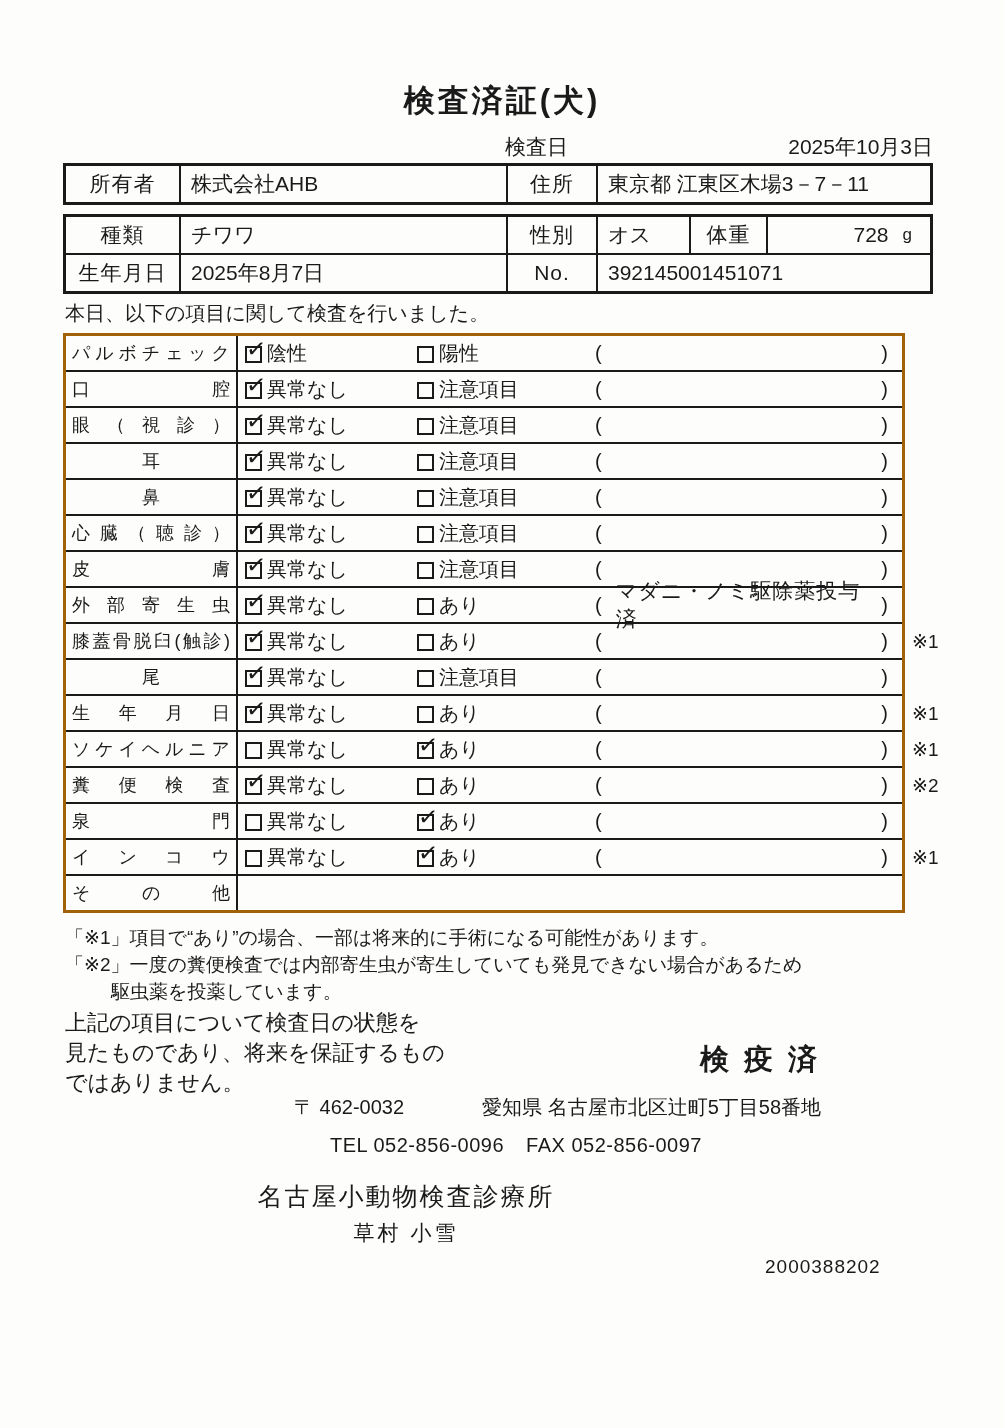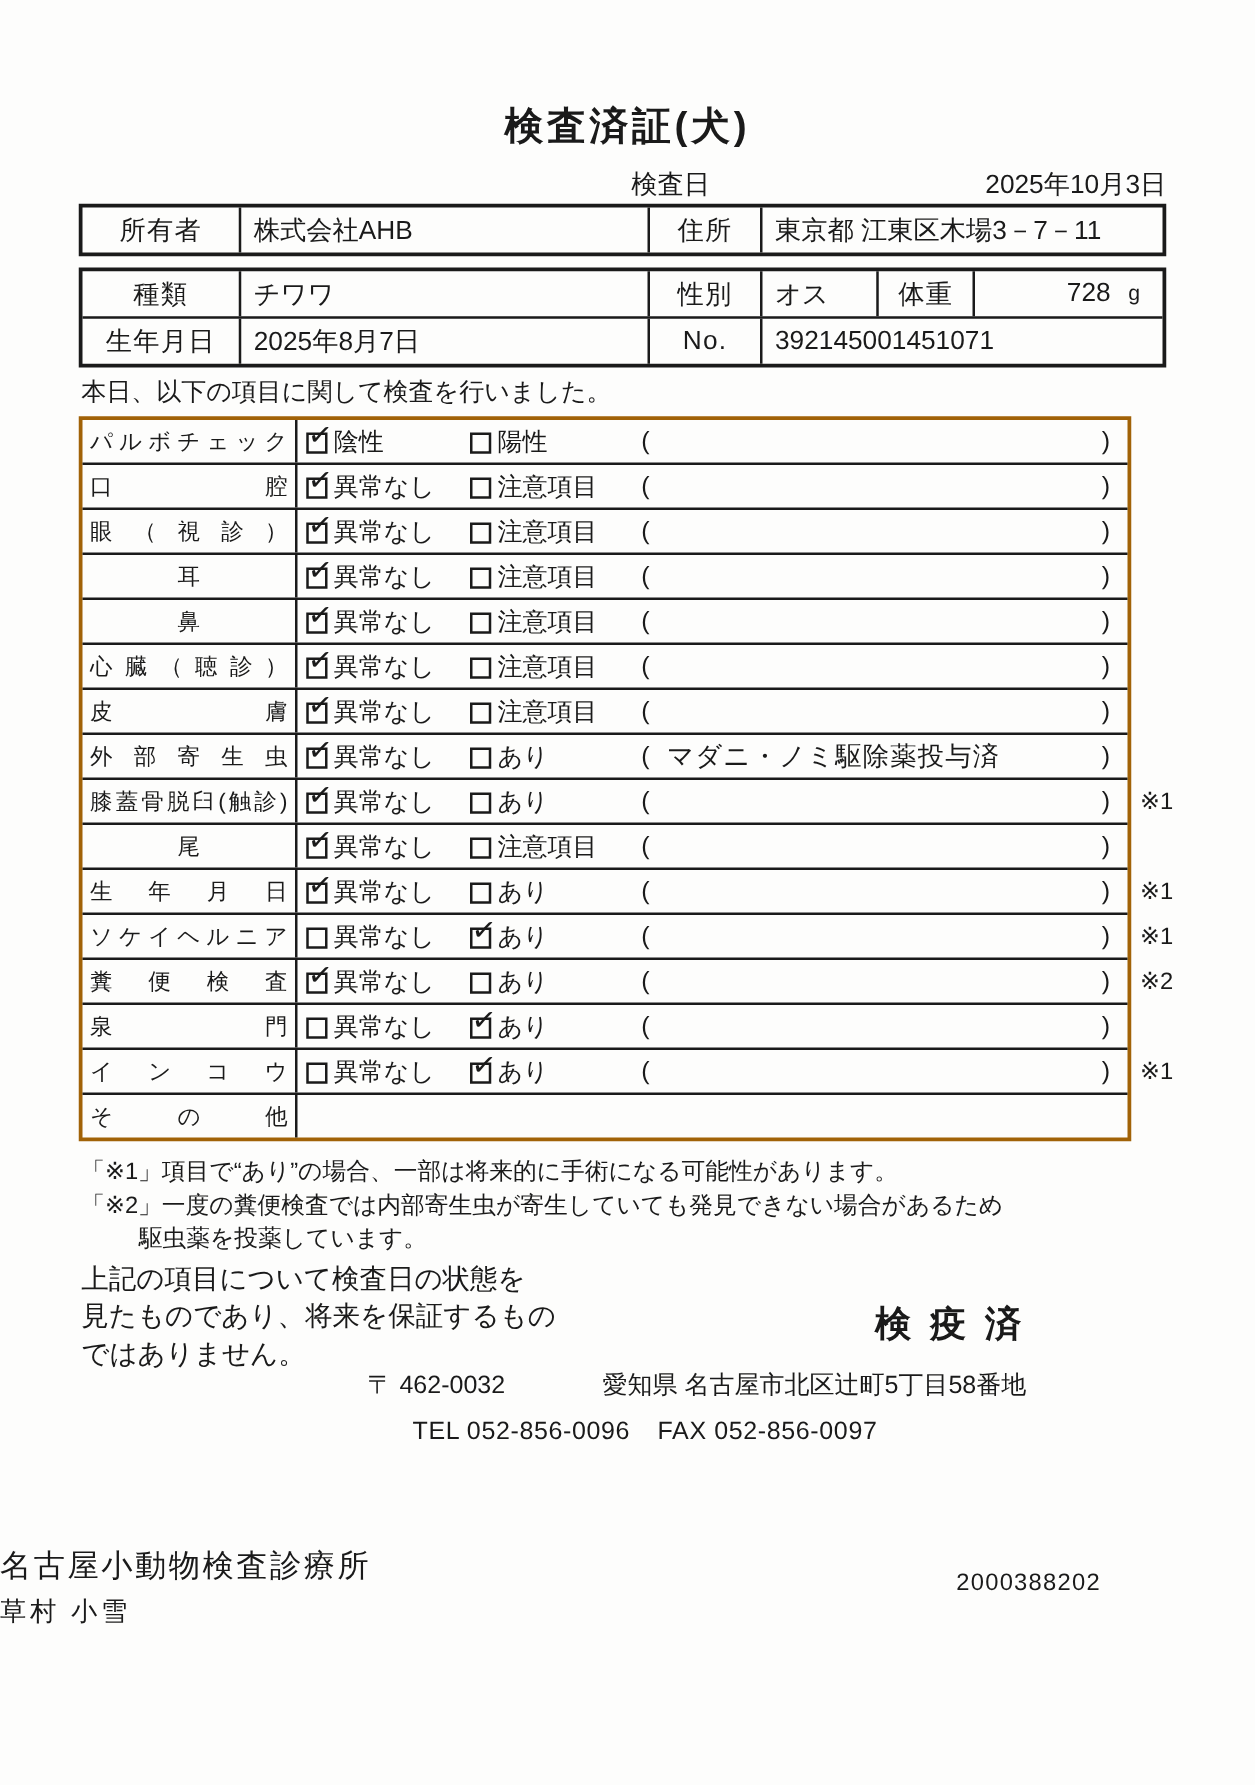--- a/index.html
+++ b/index.html
@@ -25,21 +25,21 @@
   
   .hdr-table{position:absolute;left:63px;width:870px;border:3px solid #1a1a1a;box-sizing:border-box;}
   .owner-table{top:163px;}
   .pet-table{top:214px;}
   .hdr-row{display:flex;height:36px;}
   .hdr-row + .hdr-row{border-top:2px solid #1a1a1a;}
   .cell{display:flex;align-items:center;box-sizing:border-box;font-size:21px;}
   .cell.lab{justify-content:center;letter-spacing:1px;}
   .cell.val{padding-left:10px;}
   .cell.bR{border-right:2px solid #1a1a1a;}
-  .w-lab1{width:127px;}
+  .w-lab1{width:115px;}
   .w-val1{width:327px;}
   .w-lab2{width:90px;}
   .w-val2{flex:1;}
   .w-sex{width:93px;}
   .w-wlab{width:77px;}
   .w-weight{flex:1;justify-content:flex-end;padding-right:18px;}
   .weight-unit{font-size:17px;margin-left:14px;}
   
   .intro{position:absolute;top:300px;left:65px;font-size:20px;}
   
@@ -51,21 +51,21 @@
   .exam-row + .exam-row{border-top:2px solid #1a1a1a;}
   .row-label{
     width:172px;box-sizing:border-box;border-right:2px solid #1a1a1a;
     display:flex;align-items:center;padding:0 6px;flex:none;
   }
   .row-label-text{
     display:block;width:100%;font-size:18px;
     text-align:justify;text-align-last:justify;
   }
   .row-label-text.single{text-align-last:center;}
-  .row-content{flex:1;display:flex;align-items:center;padding-left:7px;}
+  .row-content{flex:1;display:flex;align-items:center;padding-left:7px;gap:41px;}
   .opt{display:flex;align-items:center;font-size:20px;}
   .opt1{width:131px;flex:none;}
   .opt2{width:137px;flex:none;}
   .cb{
     width:13px;height:13px;border:2px solid #1a1a1a;
     display:inline-block;position:relative;margin-right:5px;flex:none;top:1px;
   }
   .cb.checked::after{
     content:"✓";position:absolute;left:-1px;top:-11px;
     font-size:24px;line-height:1;font-weight:bold;color:#1a1a1a;
@@ -86,21 +86,21 @@
   .disclaimer{position:absolute;top:1008px;left:65px;font-size:22px;line-height:30px;font-weight:normal;}
   
   .stamp{
     position:absolute;top:1040px;left:700px;
     font-size:29px;letter-spacing:15px;font-weight:bold;white-space:nowrap;
   }
   
   .addr-line{position:absolute;top:1094px;left:258px;font-size:20px;display:flex;margin-left:36px;}
   .addr-line .addr{margin-left:78px;}
   .tel-line{position:absolute;top:1134px;left:330px;font-size:20px;letter-spacing:.5px;display:flex;gap:22px;}
-  .clinic-block{position:absolute;top:1236px;left:0;width:812px;}
+  .clinic-block{position:absolute;top:1180px;left:0;width:812px;text-align:center;}
   .clinic-name{font-size:25px;letter-spacing:2px;}
   .vet-name{font-size:21px;letter-spacing:3px;margin-top:6px;}
   .doc-number{position:absolute;top:1256px;left:765px;font-size:19px;letter-spacing:1px;}
 </style>
 </head>
 <body>
 
 <div class="page">
 
   <div class="title">検査済証(犬)</div>

